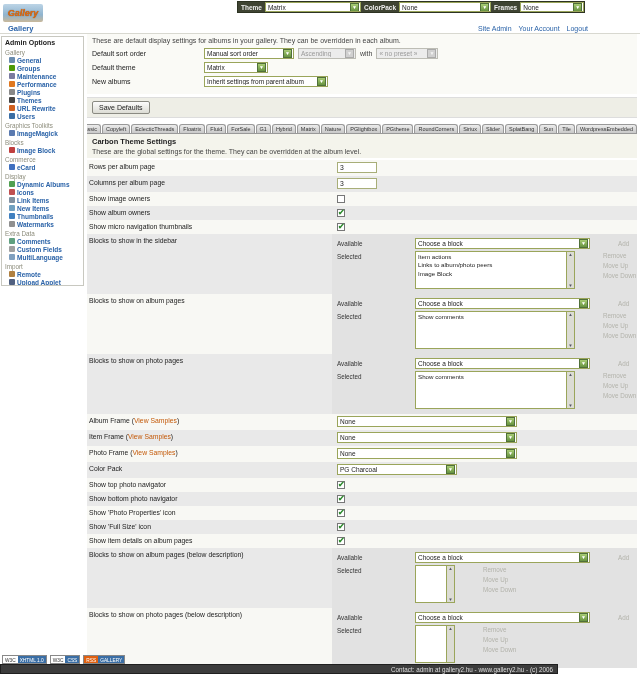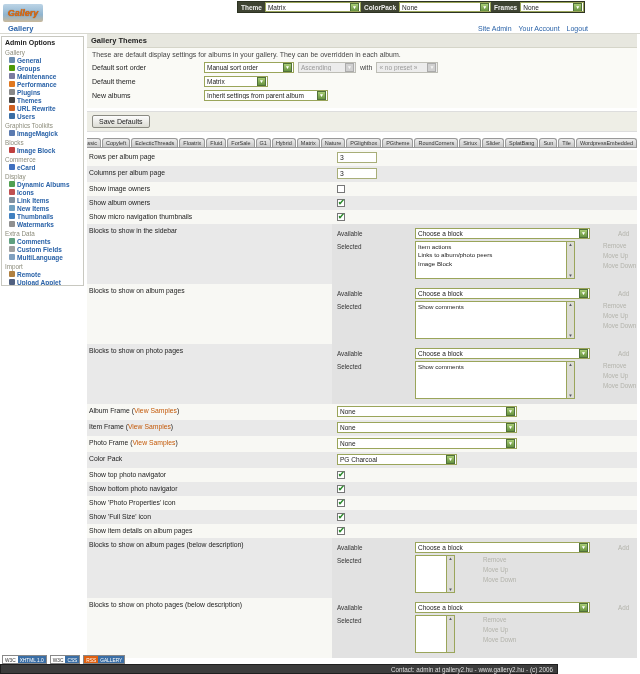--- a/index.html
+++ b/index.html
@@ -240,21 +240,20 @@
         <span>Remote</span>
       </div>
       <div class="sb-item">
         <span class="sb-icon" style="background: rgb(80, 96, 128);"></span>
         <span>Upload Applet</span>
       </div>
     </div>
 </div>
 
 <div class="content">
-  <div class="section-hdr">Gallery Themes</div>
 
   <div class="defaults">
     <div class="def-desc">These are default display settings for albums in your gallery. They can be overridden in each album.</div>
 
     <div class="def-row">
       <span class="def-label">Default sort order</span>
       <div class="sel" style="width:90px">
         <span class="sel-val">Manual sort order</span>
         <span class="sel-arrow">▼</span>
       </div>
@@ -305,20 +304,24 @@
       <div class="tab">PGtheme</div>
       <div class="tab">RoundCorners</div>
       <div class="tab">Siriux</div>
       <div class="tab">Slider</div>
       <div class="tab">SplatBang</div>
       <div class="tab">Sun</div>
       <div class="tab">Tile</div>
       <div class="tab">WordpressEmbedded</div>
     </div>
 
+  <div class="carbon-hdr">
+    <h3>Carbon Theme Settings</h3>
+    <p>These are the global settings for the theme. They can be overridden at the album level.</p>
+  </div>
 
   <div class="settings" id="settings">
       <div class="srow">
         <div class="lab">Rows per album page</div>
         <div class="ctl">
           <input class="tinput" type="text" value="3" style="width: 40px;">
         </div>
       </div>
       <div class="srow">
         <div class="lab">Columns per album page</div>

